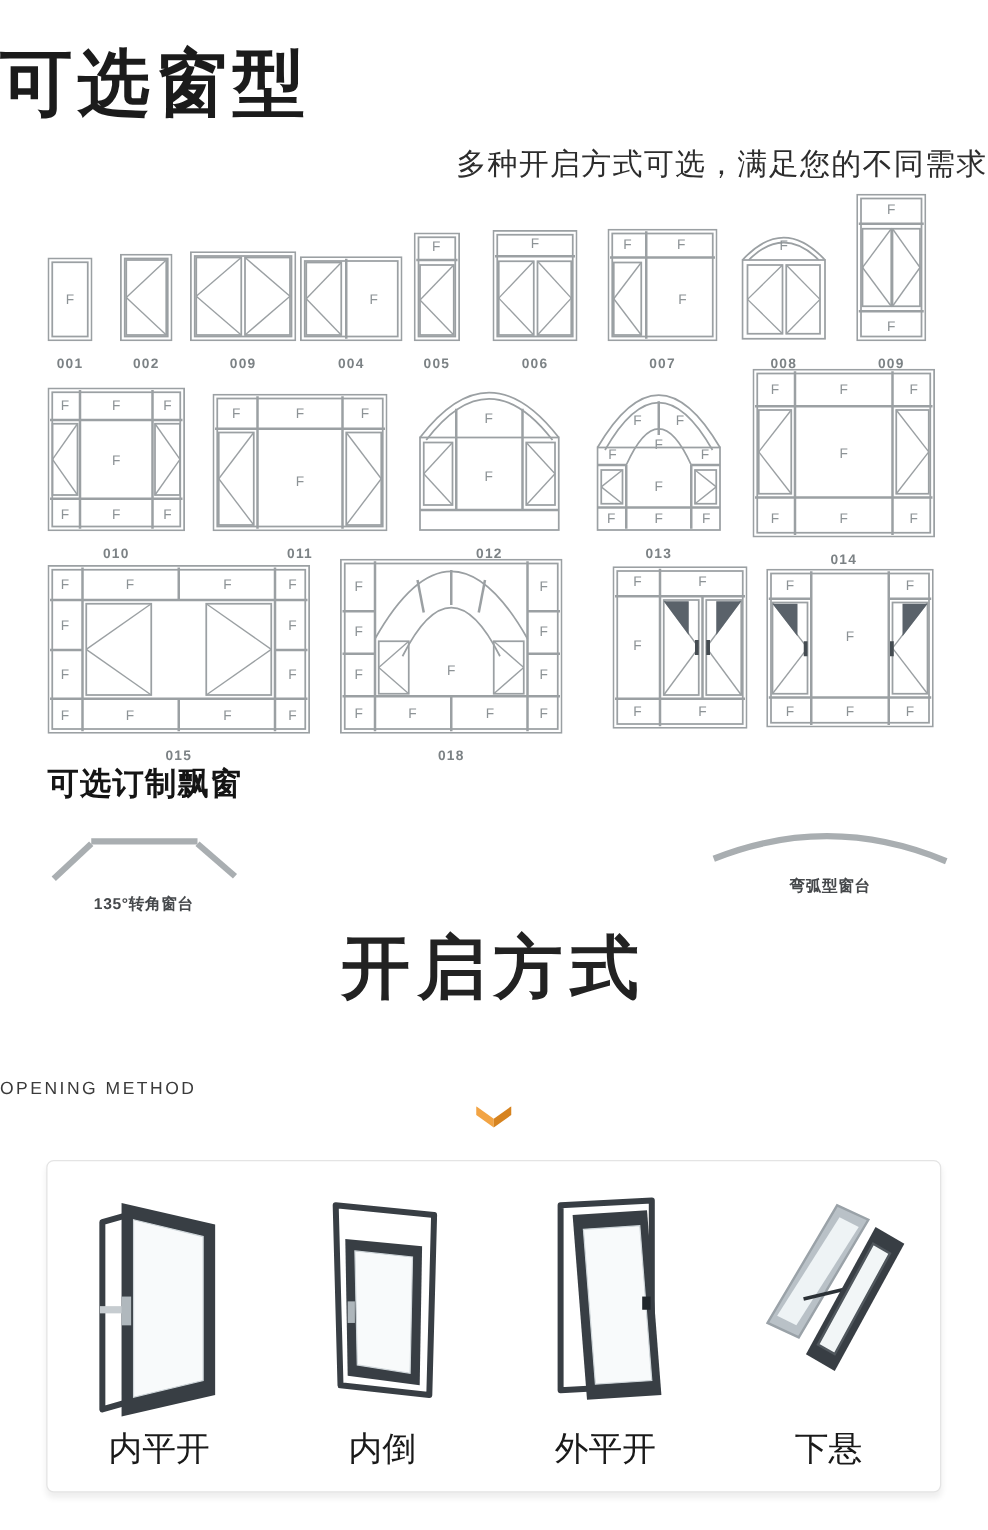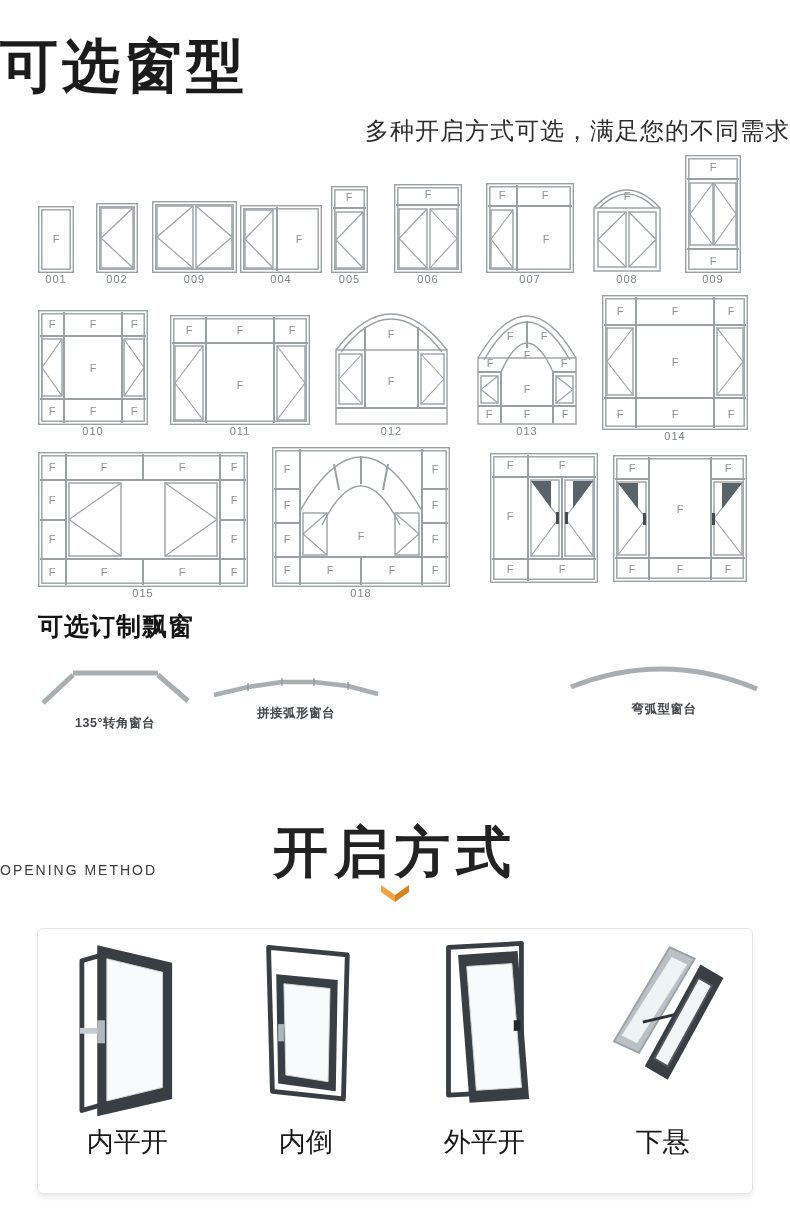--- a/index.html
+++ b/index.html
@@ -13,38 +13,38 @@
   
   .diagram-layer{position:absolute;left:0;top:0;width:790px;height:620px;}
   .win{position:absolute;text-align:center;}
   .win svg{display:block;}
   .win svg .ln{fill:none;stroke:#9ba0a3;stroke-width:1.4;}
   .win svg .thick{stroke-width:2;}
   .win svg .thin{stroke-width:1.1;}
   .win svg text.fglyph{fill:#8d9396;font-size:11px;font-family:"Liberation Sans",sans-serif;}
   .win svg .dark{fill:#5a626a;}
   .win svg .darkf{fill:#454c52;}
-  .win-code{margin-top:0;font-size:11px;color:#7c8285;letter-spacing:1px;}
+  .win-code{margin-top:12px;font-size:11px;color:#7c8285;letter-spacing:1px;font-weight:bold;}
   
   .bay-heading{position:absolute;left:38px;top:610px;font-size:25px;font-weight:900;color:#141414;letter-spacing:1px;}
   .bay-item{position:absolute;text-align:center;}
   .bay-item svg{display:block;margin:0 auto;}
   .bay-item .bar{stroke:#a9aeb1;stroke-width:5;fill:none;}
   .bay-item .tick{stroke:#8c9194;stroke-width:1.2;fill:none;}
   .bay-label{margin-top:5px;font-size:12.5px;font-weight:bold;color:#45484b;letter-spacing:.5px;}
   
-  .open-title{position:absolute;top:816px;left:0;width:100%;text-align:center;
+  .open-title{position:absolute;top:738px;left:0;width:100%;text-align:center;
               font-size:55px;font-weight:900;color:#222;letter-spacing:6px;}
   .open-sub{position:absolute;top:862px;left:0;width:100%;text-align:left;
             font-size:14px;color:#3a3a3a;letter-spacing:2px;}
   .chevron{position:absolute;top:885px;left:50%;transform:translateX(-50%);}
   
   .panel{position:absolute;left:37px;top:928px;width:716px;height:266px;background:#fff;
          border:1px solid #e4e4e4;border-radius:6px;box-shadow:0 4px 5px rgba(0,0,0,.07);
-         display:flex;align-items:flex-start;padding-top:1px;box-sizing:border-box;}
+         display:flex;align-items:flex-start;padding-top:18px;box-sizing:border-box;}
   .fig{flex:1;text-align:center;}
   .fig svg{display:block;margin:0 auto;}
   .fig-label{font-size:27px;color:#191919;margin-top:2px;}
 </style>
 </head>
 <body>
 
 <div class="page">
 
   <div class="hdr-title">可选窗型</div>
@@ -417,30 +417,20 @@
 
   <div class="bay-item" style="left:34px;top:666px;width:162px;">
     <svg width="162" height="44" viewBox="0 0 162 44">
       <line class="bar" x1="9" y1="37" x2="39" y2="9"></line>
       <line class="bar" x1="39" y1="7" x2="124" y2="7"></line>
       <line class="bar" x1="124" y1="9" x2="154" y2="35"></line>
     </svg>
     <div class="bay-label">135°转角窗台</div>
   </div>
 
-  <div class="bay-item" style="left:212px;top:676px;width:168px;">
-    <svg width="168" height="24" viewBox="0 0 168 24">
-      <polyline class="bar" style="stroke-width:4.5" points="2,19 36,11 70,6 102,6 136,10 166,18"></polyline>
-      <line class="tick" x1="36" y1="7" x2="36" y2="15"></line>
-      <line class="tick" x1="70" y1="2" x2="70" y2="10"></line>
-      <line class="tick" x1="102" y1="2" x2="102" y2="10"></line>
-      <line class="tick" x1="136" y1="6" x2="136" y2="14"></line>
-    </svg>
-    <div class="bay-label">拼接弧形窗台</div>
-  </div>
 
 
   <div class="bay-item" style="left:566px;top:654px;width:196px;">
     <svg width="196" height="42" viewBox="0 0 196 42">
       <path class="bar" d="M5,33 Q98,-4 191,35"></path>
     </svg>
     <div class="bay-label">弯弧型窗台</div>
   </div>
 
   <div class="open-title">开启方式</div>

